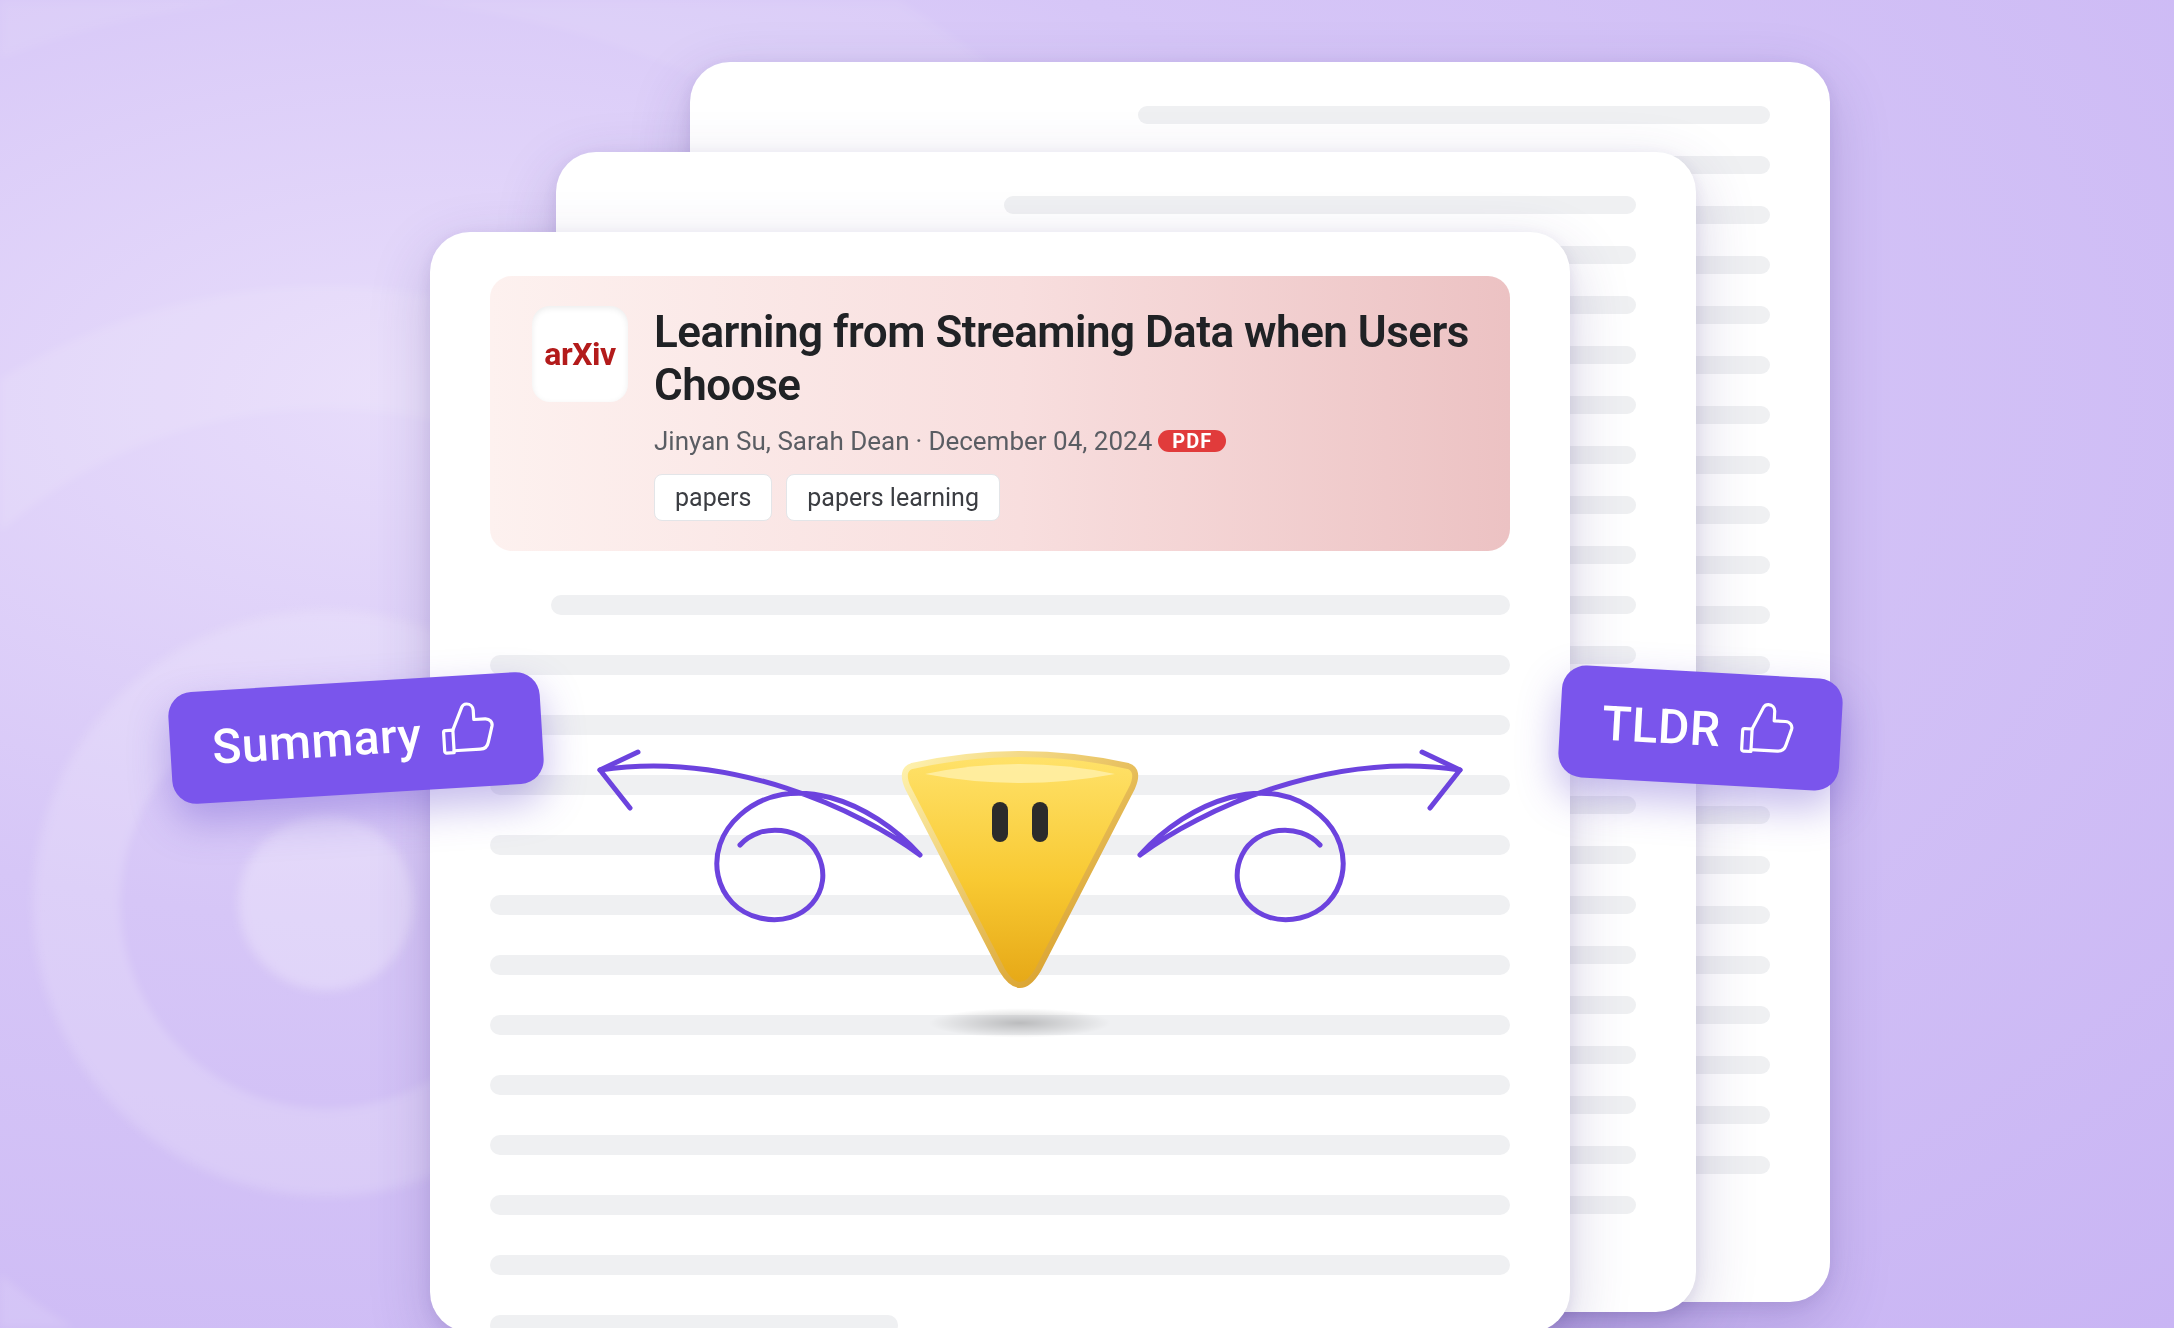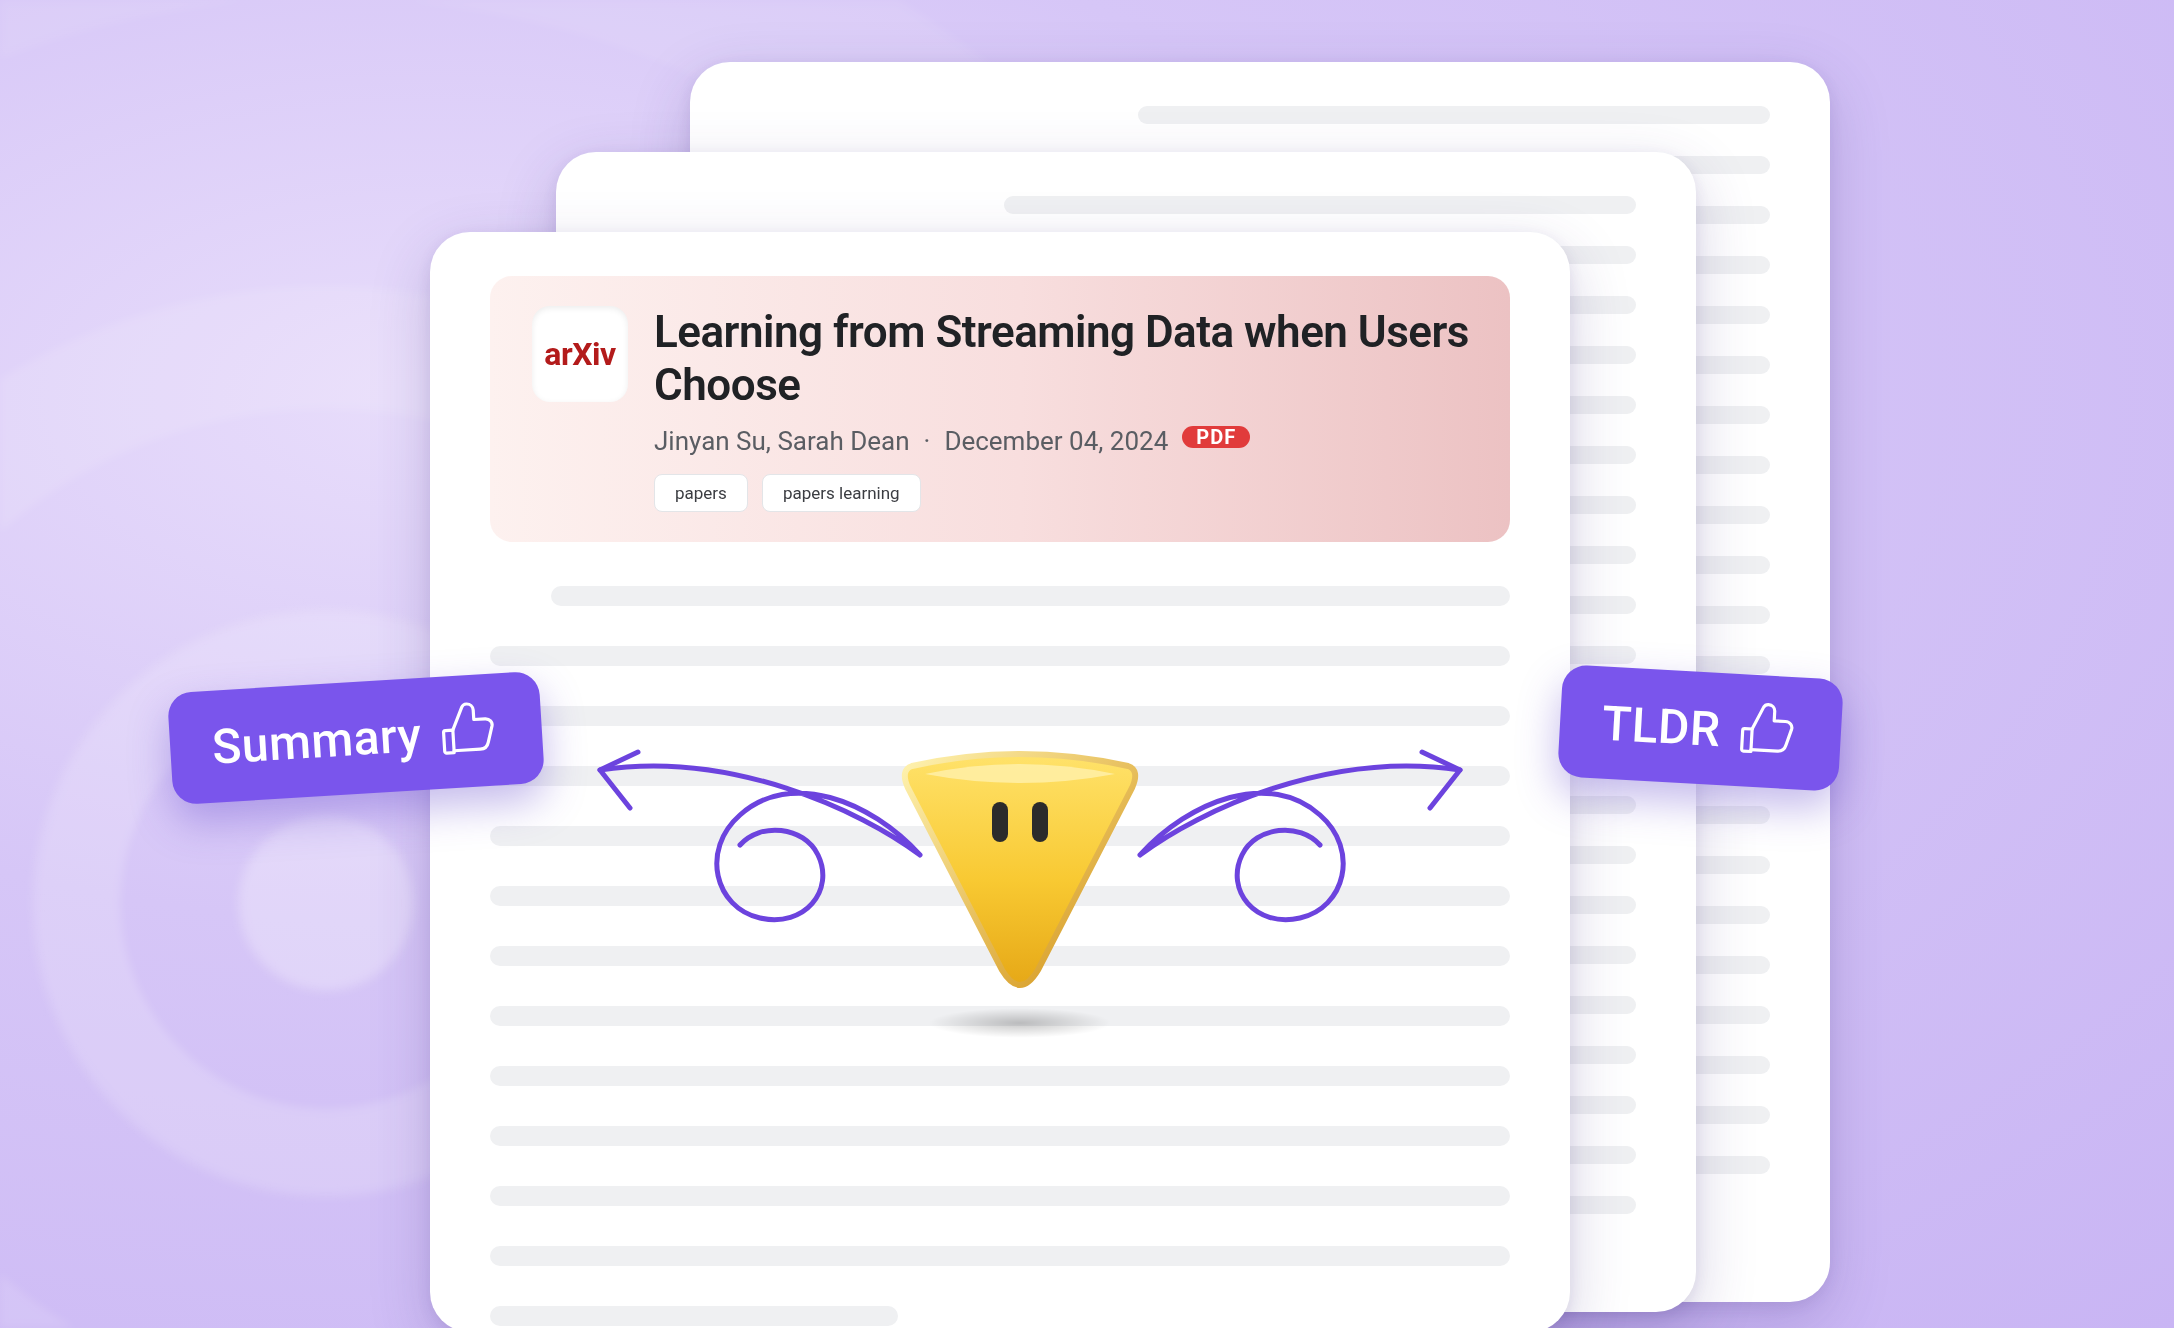--- a/index.html
+++ b/index.html
@@ -84,22 +84,22 @@
   .paper-title {
     font-size: 44px;
     font-weight: 600;
     color: #202225;
     line-height: 1.2;
     letter-spacing: -0.5px;
   }
   .meta-row {
     margin-top: 14px;
     display: flex;
-    align-items: flex-start;
-    gap: 14px;
+    align-items: center;
+    gap: 6px;
     font-size: 26px;
     color: #5a5d63;
   }
   .pdf-pill {
     display: inline-flex;
     align-items: center;
     justify-content: center;
     height: 22px;
     padding: 0 14px;
     background: #e13b3b;
@@ -113,21 +113,21 @@
     margin-top: 18px;
     display: flex;
     gap: 14px;
     flex-wrap: wrap;
   }
   .tag {
     background: #fff;
     border: 1.5px solid #e3e5e8;
     border-radius: 8px;
     padding: 8px 20px;
-    font-size: 17px;
+    font-size: 25px;
     color: #3b3d42;
   }
 
   
   .chip {
     position: absolute;
     display: inline-flex;
     align-items: center;
     gap: 18px;
     background: #7a55ec;

